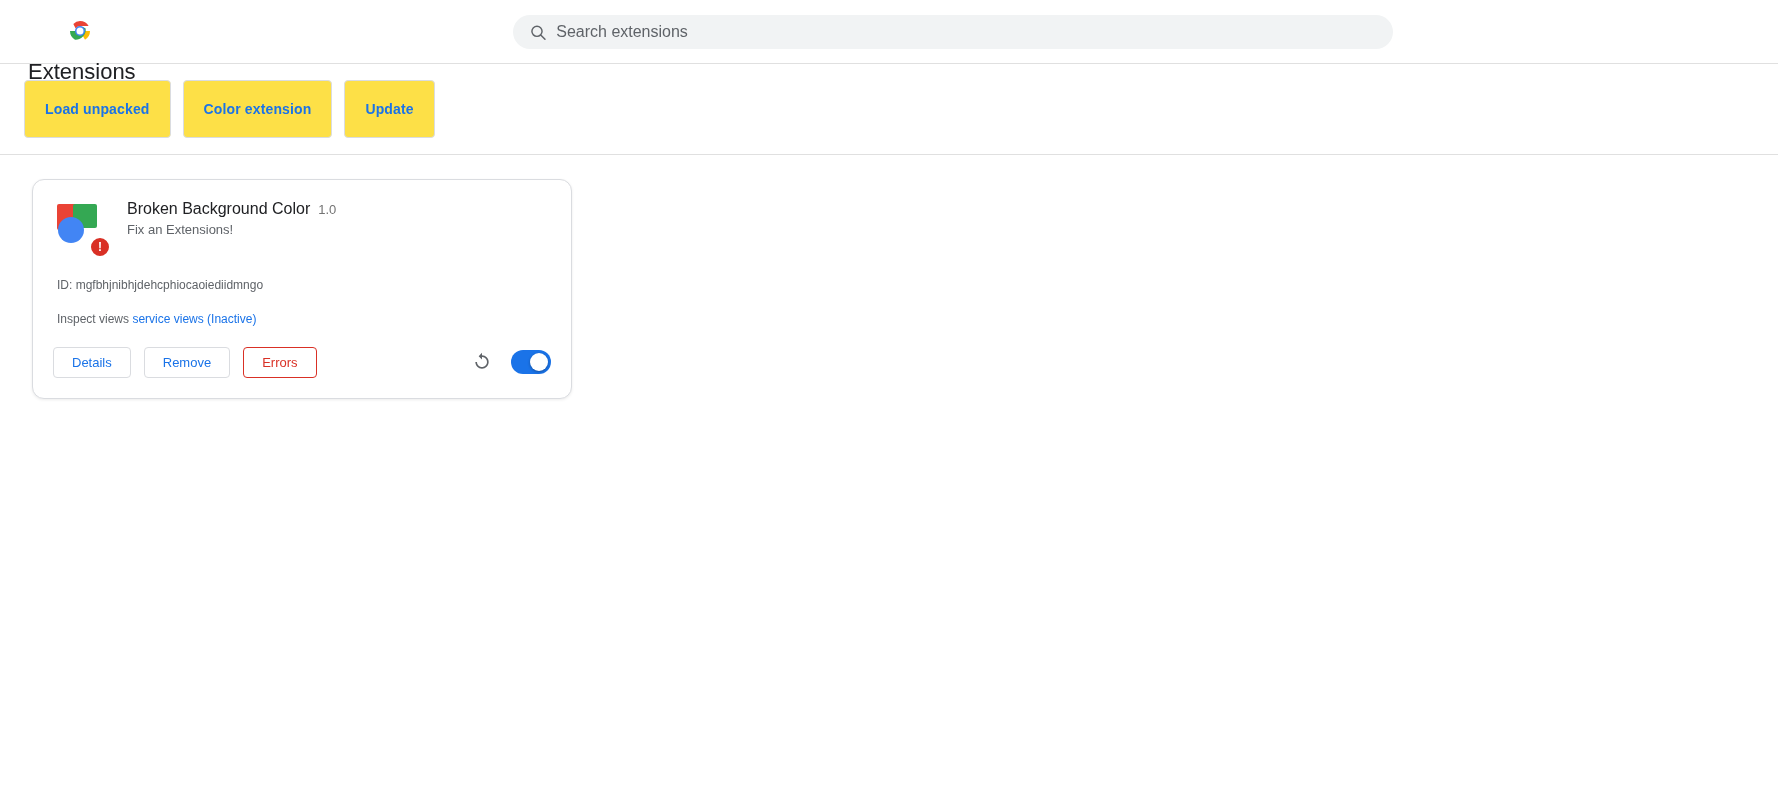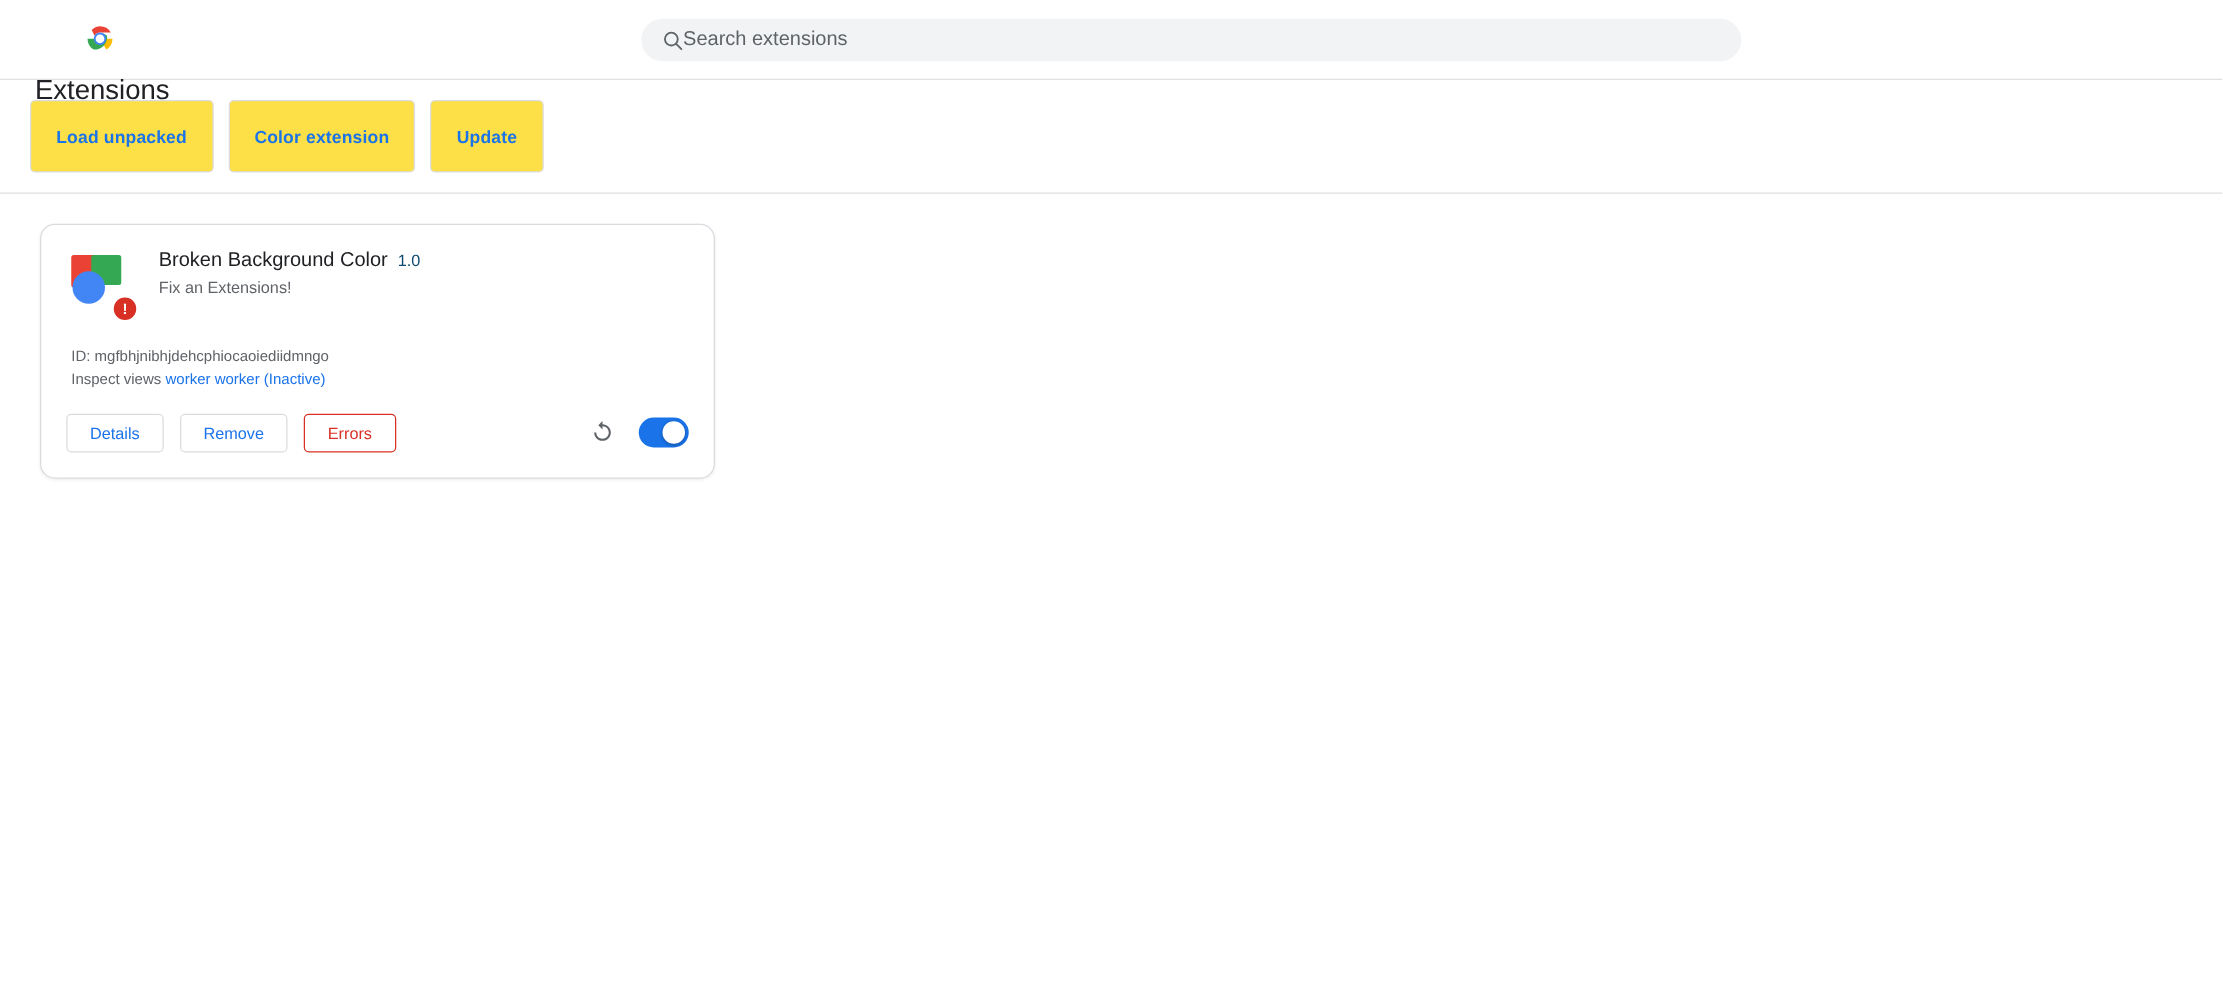--- a/index.html
+++ b/index.html
@@ -56,20 +56,21 @@
       flex: 1;
       max-width: 880px;
       margin: 0 auto;
     }
     .search-bar {
       display: flex;
       align-items: flex-end;
       background: #f1f3f4;
       border-radius: 24px;
       padding: 8px 16px;
+      gap: 10px;
       width: 100%;
     }
     .search-bar input {
       border: none;
       background: transparent;
       outline: none;
       font-size: 16px;
       color: #202124;
       width: 100%;
     }
@@ -158,35 +159,35 @@
       gap: 8px;
       margin-bottom: 4px;
     }
     .ext-name {
       font-size: 16px;
       font-weight: 500;
       color: #202124;
     }
     .ext-version {
       font-size: 13px;
-      color: #0c4a6e;
+      color: #737373;
     }
     .ext-description {
       font-size: 13px;
       color: #5f6368;
     }
 
     .card-details {
       margin-bottom: 20px;
       padding: 0 4px;
     }
     .ext-id {
       font-size: 12px;
       color: #5f6368;
-      margin-bottom: 4px;
+      margin-bottom: 20px;
     }
     .inspect-views {
       font-size: 12px;
       color: #5f6368;
     }
     .inspect-views a {
       color: #1a73e8;
       text-decoration: none;
     }
 
@@ -315,21 +316,21 @@
           <span class="ext-version">1.0</span>
         </div>
         <div class="ext-description">Fix an Extensions!</div>
       </div>
     </div>
 
     <div class="card-details">
       <div class="ext-id">ID: mgfbhjnibhjdehcphiocaoiediidmngo</div>
       <div class="inspect-views">
         <span>Inspect views</span>
-        <a href="#">worker worker (Inactive)</a>
+        <a href="#">service views (Inactive)</a>
       </div>
     </div>
 
     <div class="card-actions">
       <button class="action-btn">Details</button>
       <button class="action-btn">Remove</button>
       <button class="action-btn errors-btn">Errors</button>
       <div class="spacer"></div>
       <button class="reload-btn" title="Reload">
         <svg width="20" height="20" viewBox="0 0 24 24" fill="none">

